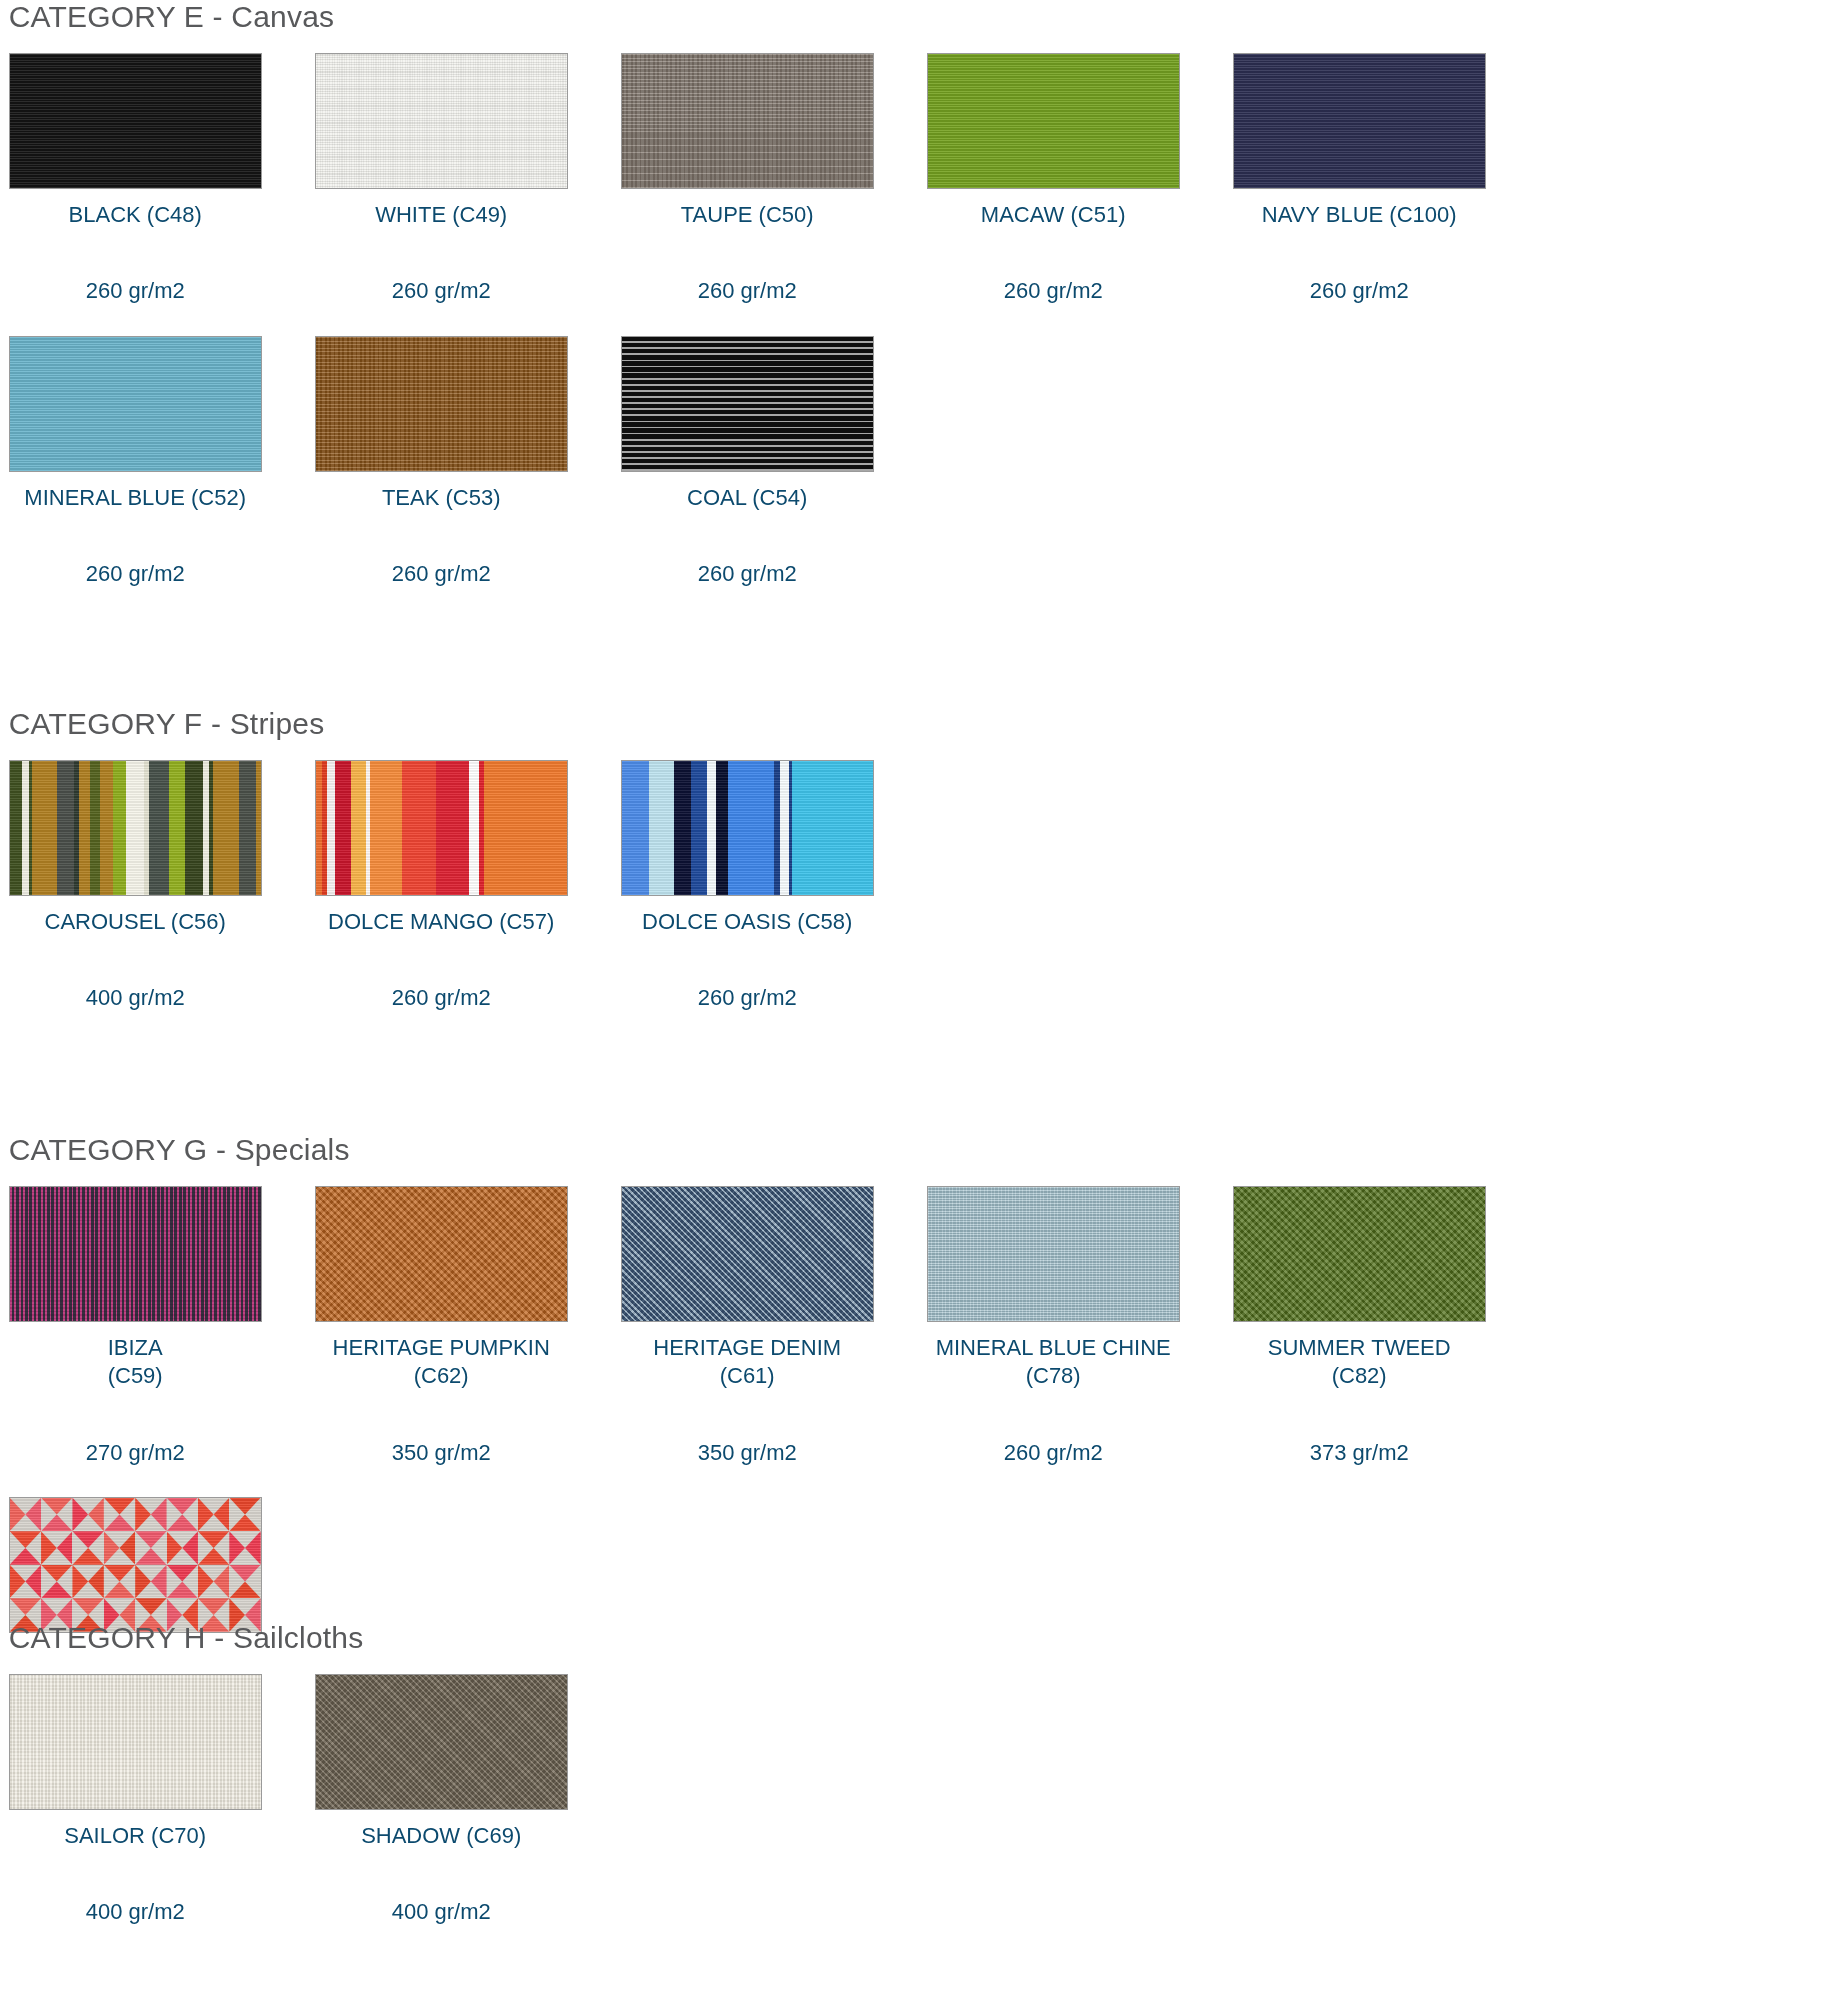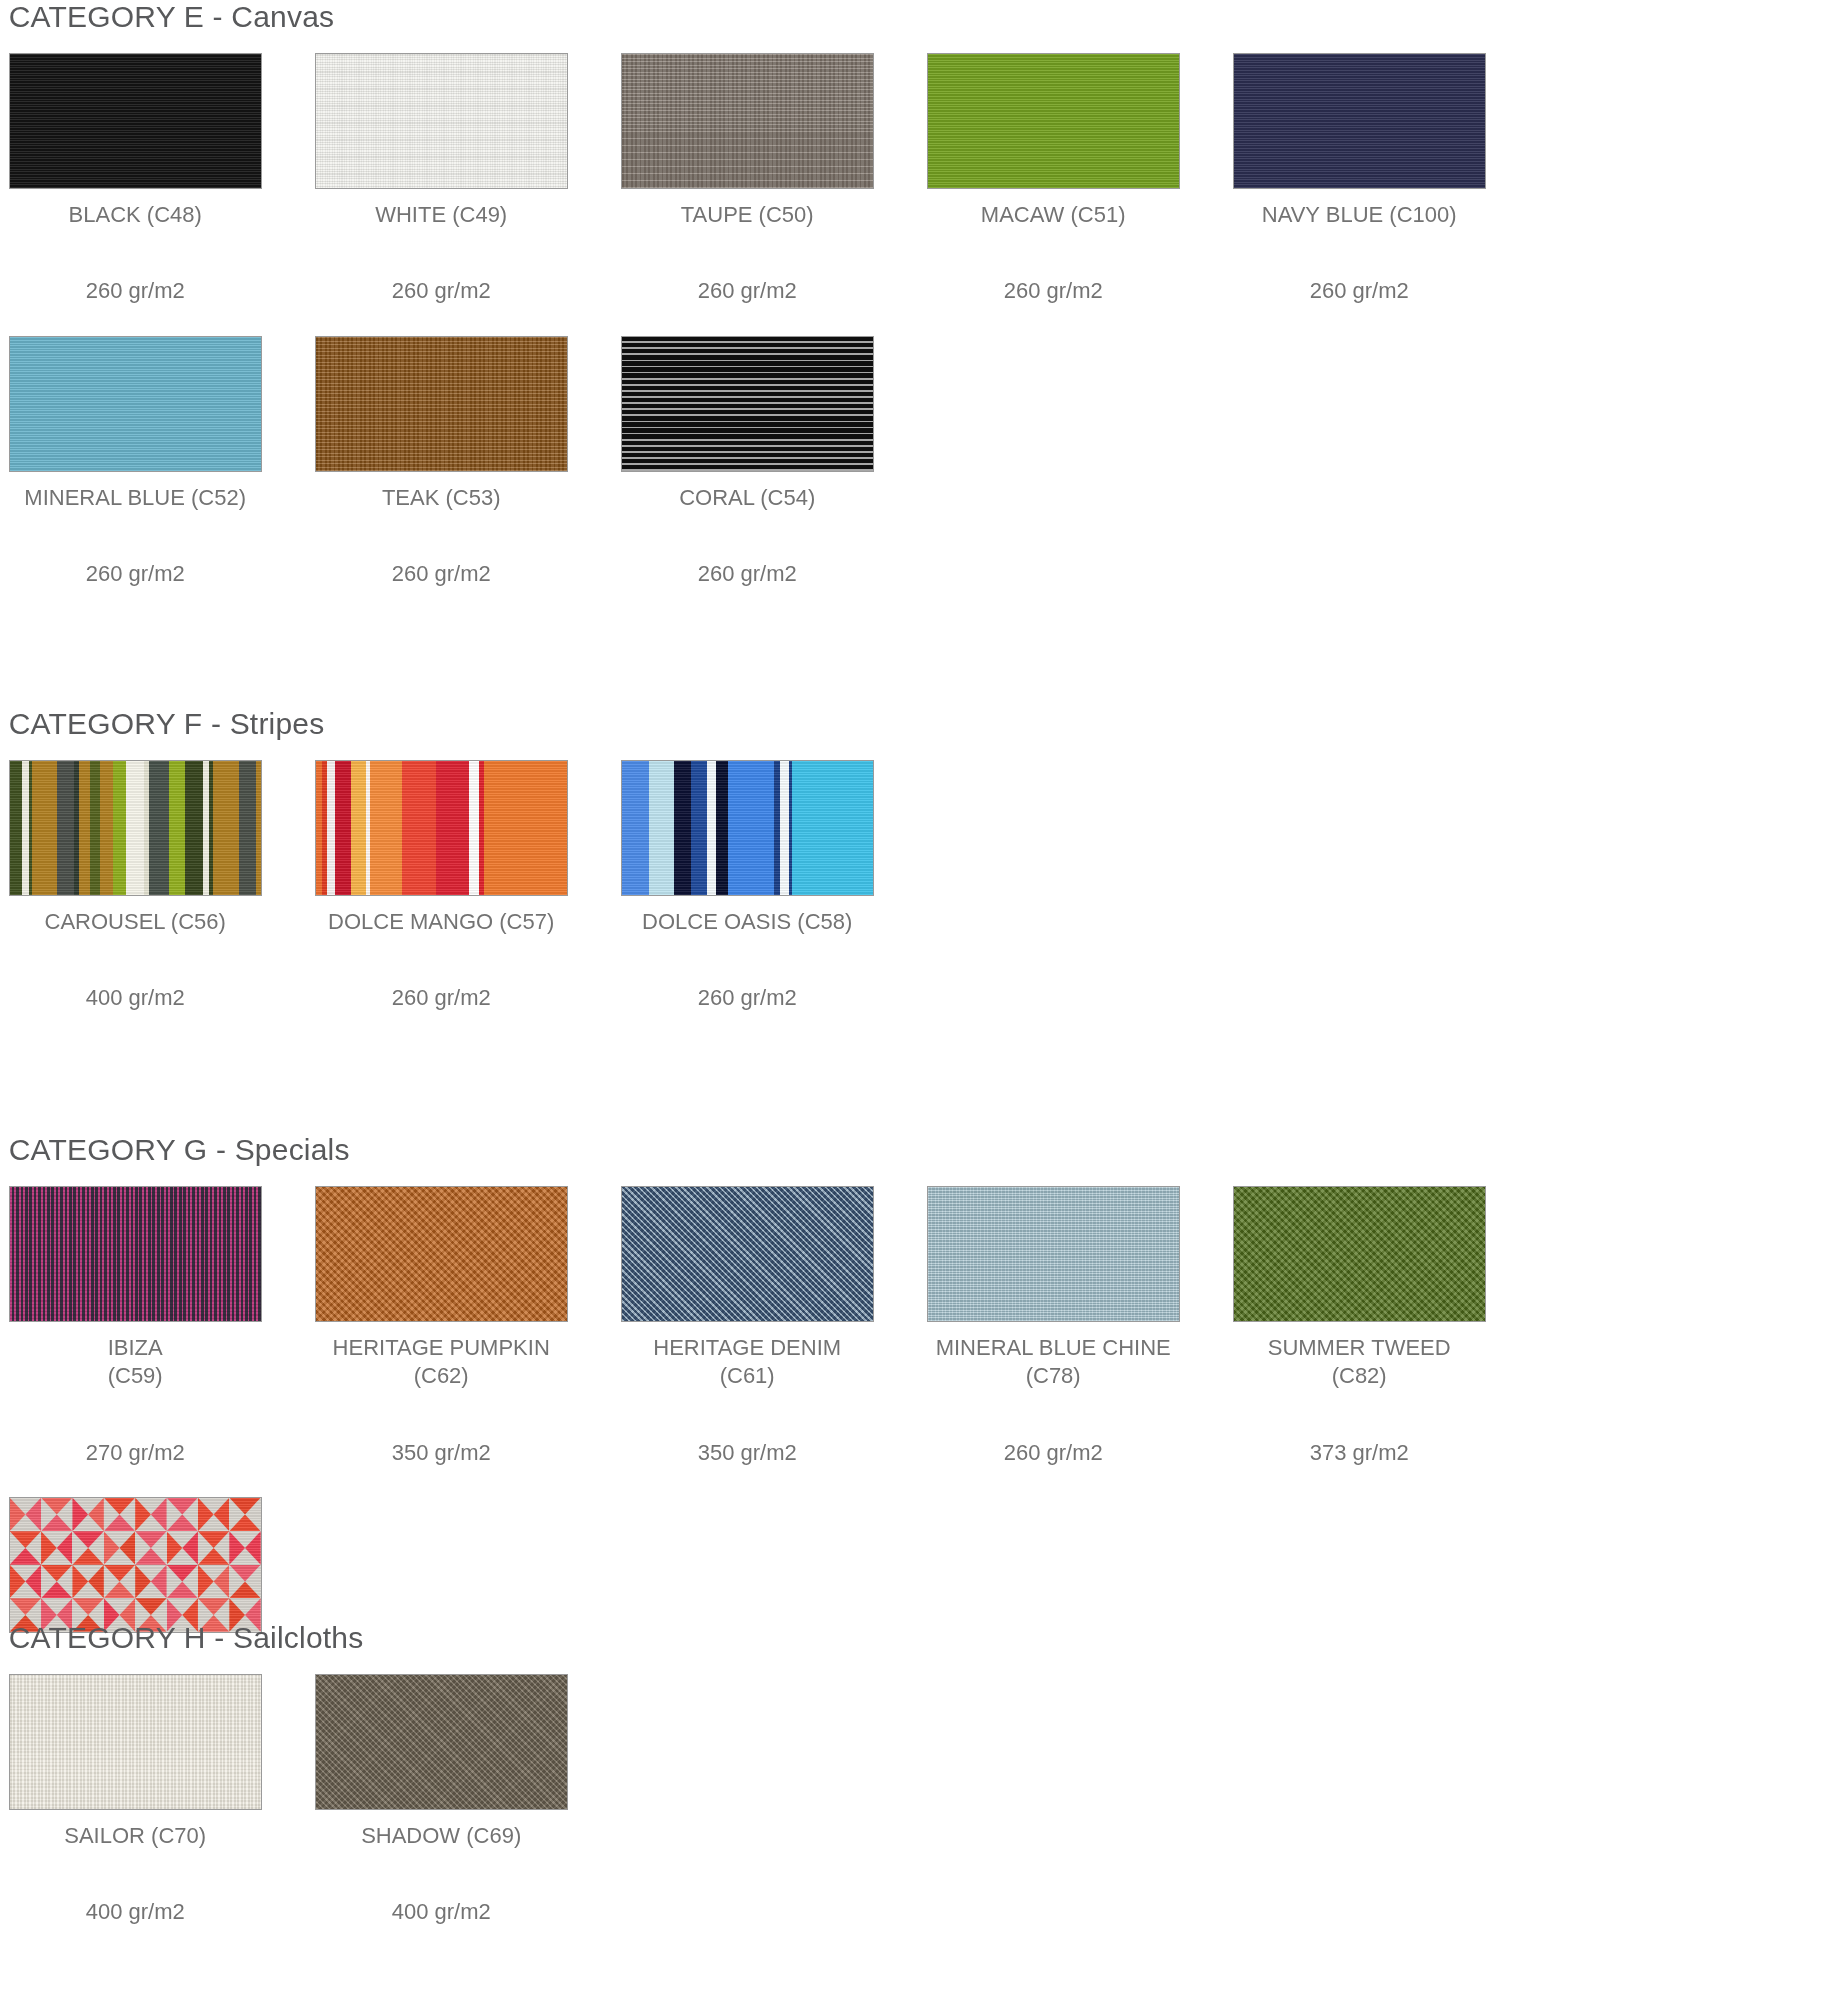--- a/index.html
+++ b/index.html
@@ -46,21 +46,21 @@
   }
   .swatch .tex {
     position: absolute; inset: 0;
   }
 
   .caption {
     width: 253px;
     text-align: center;
     font-size: 22px;
     line-height: 1.28;
-    color: #737373;
+    color: #0c4a6e;
     margin-top: 12.2px;
     white-space: pre-line;
   }
   .caption .nm { display:block; }
   .caption .wt { display:block;margin-top:48px; }
 
   
   .weave-h {
     background-image:
       repeating-linear-gradient(0deg, rgba(255,255,255,0.10) 0px, rgba(255,255,255,0.10) 0.9px, rgba(0,0,0,0.10) 0.9px, rgba(0,0,0,0.10) 2.6px);
@@ -168,21 +168,21 @@
         <div class="swatch-cell">
           <div class="swatch" style="background: rgb(141, 85, 24);">
             <div class="tex weave-slub"></div>
           </div>
           <div class="caption"><span class="nm">TEAK (C53)</span><span class="wt">260 gr/m2</span></div>
         </div>
         <div class="swatch-cell">
           <div class="swatch" style="background: rgb(60, 60, 60);">
             <div class="tex weave-rib"></div>
           </div>
-          <div class="caption"><span class="nm">CORAL (C54)</span><span class="wt">260 gr/m2</span></div>
+          <div class="caption"><span class="nm">COAL (C54)</span><span class="wt">260 gr/m2</span></div>
         </div>
       </div>
     </section>
     <section class="category" style="top: 707px;">
       <h2 class="cat-title">CATEGORY F - Stripes</h2>
       <div class="grid">
         <div class="swatch-cell">
           <div class="swatch" style="background: rgb(140, 106, 50);">
             <div class="tex" style="position: absolute; top: 0px; bottom: 0px; left: 0%; width: 5.25%; background: rgb(63, 80, 32);"></div>
             <div class="tex" style="position: absolute; top: 0px; bottom: 0px; left: 5%; width: 2.75%; background: rgb(240, 239, 228);"></div>

